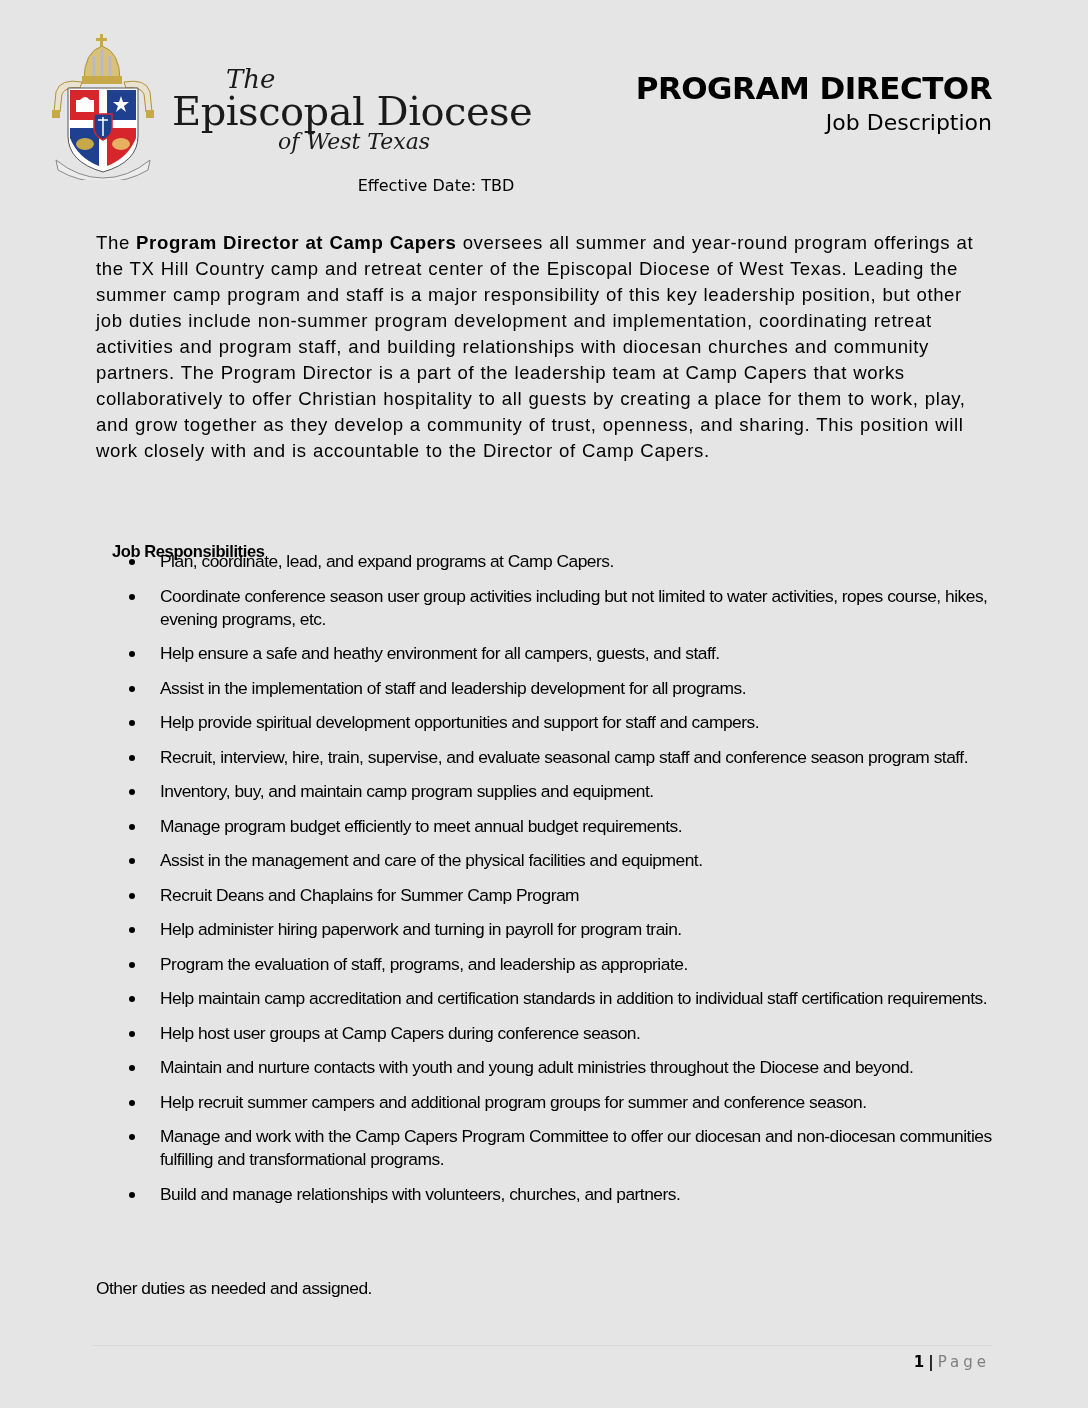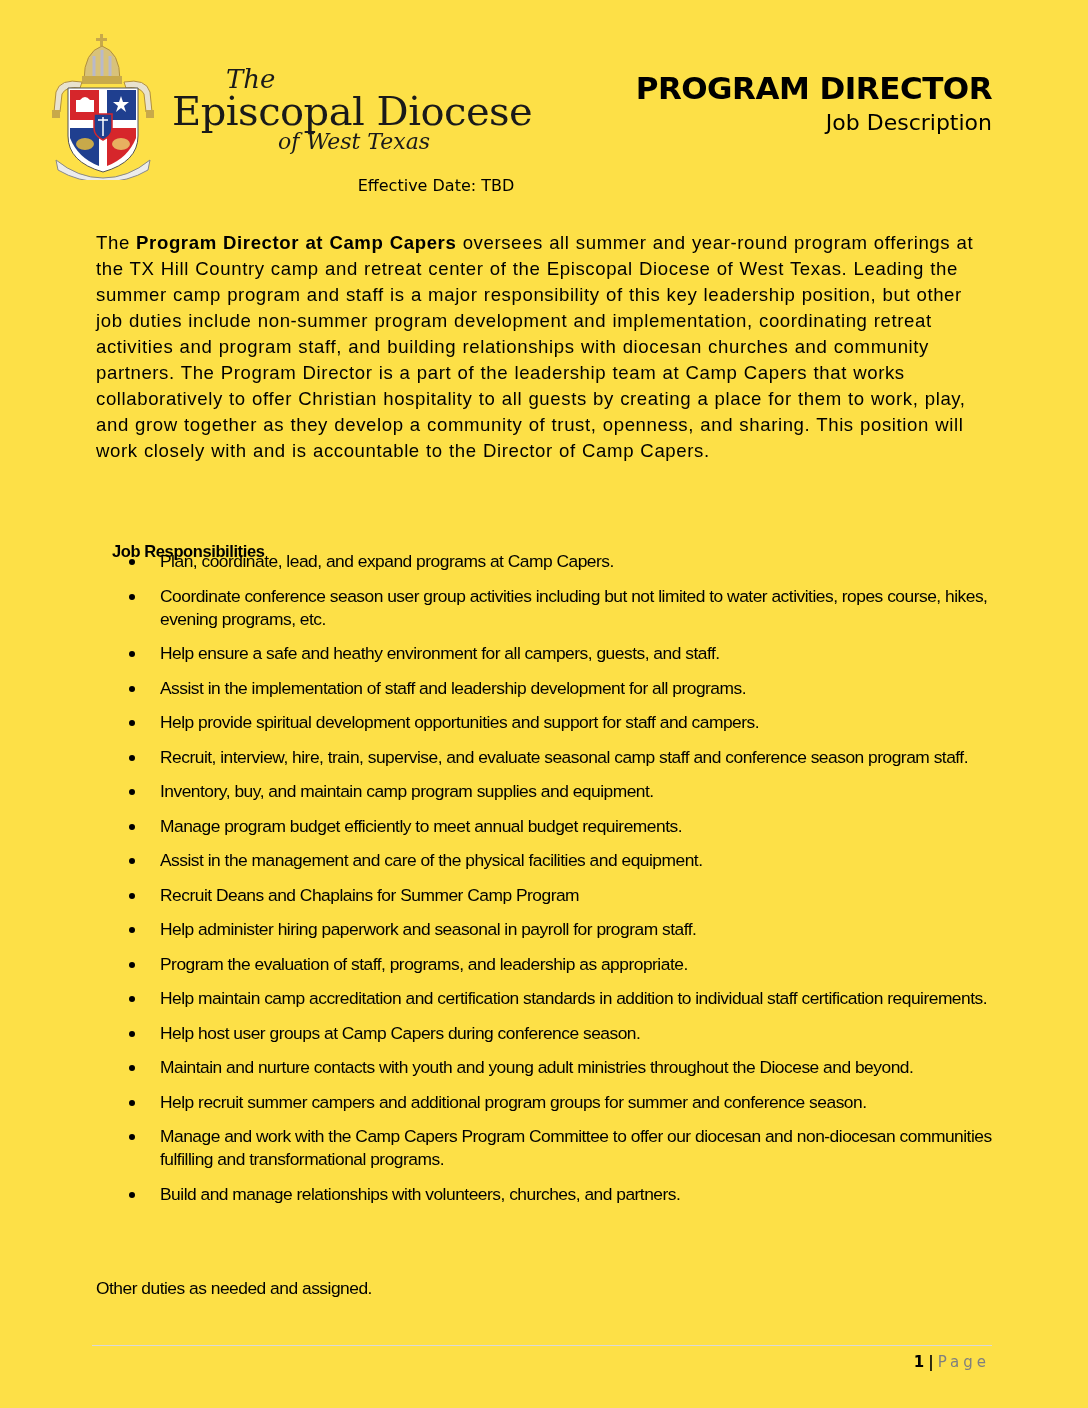--- a/index.html
+++ b/index.html
@@ -12,21 +12,21 @@
       height: 1408px;
       position: relative;
       overflow: hidden;
       color: #000;
     }
     .page {
       position: absolute;
       left: 0; top: 0;
       width: 1088px;
       height: 1408px;
-      background: #fde047;
+      background: #e5e5e5;
     }
     
     .logo {
       position: absolute;
       left: 48px;
       top: 32px;
       width: 410px;
       height: 148px;
     }
     .crest {
@@ -252,21 +252,21 @@
     <li class="resp-item"><span class="bullet"></span><span>Plan, coordinate, lead, and expand programs at Camp Capers.</span></li>
     <li class="resp-item"><span class="bullet"></span><span>Coordinate conference season user group activities including but not limited to water activities, ropes course, hikes, evening programs, etc.</span></li>
     <li class="resp-item"><span class="bullet"></span><span>Help ensure a safe and heathy environment for all campers, guests, and staff.</span></li>
     <li class="resp-item"><span class="bullet"></span><span>Assist in the implementation of staff and leadership development for all programs.</span></li>
     <li class="resp-item"><span class="bullet"></span><span>Help provide spiritual development opportunities and support for staff and campers.</span></li>
     <li class="resp-item"><span class="bullet"></span><span>Recruit, interview, hire, train, supervise, and evaluate seasonal camp staff and conference season program staff.</span></li>
     <li class="resp-item"><span class="bullet"></span><span>Inventory, buy, and maintain camp program supplies and equipment.</span></li>
     <li class="resp-item"><span class="bullet"></span><span>Manage program budget efficiently to meet annual budget requirements.</span></li>
     <li class="resp-item"><span class="bullet"></span><span>Assist in the management and care of the physical facilities and equipment.</span></li>
     <li class="resp-item"><span class="bullet"></span><span>Recruit Deans and Chaplains for Summer Camp Program</span></li>
-    <li class="resp-item"><span class="bullet"></span><span>Help administer hiring paperwork and seasonal in payroll for program staff.</span></li>
+    <li class="resp-item"><span class="bullet"></span><span>Help administer hiring paperwork and turning in payroll for program train.</span></li>
     <li class="resp-item"><span class="bullet"></span><span>Program the evaluation of staff, programs, and leadership as appropriate.</span></li>
     <li class="resp-item"><span class="bullet"></span><span>Help maintain camp accreditation and certification standards in addition to individual staff certification requirements.</span></li>
     <li class="resp-item"><span class="bullet"></span><span>Help host user groups at Camp Capers during conference season.</span></li>
     <li class="resp-item"><span class="bullet"></span><span>Maintain and nurture contacts with youth and young adult ministries throughout the Diocese and beyond.</span></li>
     <li class="resp-item"><span class="bullet"></span><span>Help recruit summer campers and additional program groups for summer and conference season.</span></li>
     <li class="resp-item"><span class="bullet"></span><span>Manage and work with the Camp Capers Program Committee to offer our diocesan and non-diocesan communities fulfilling and transformational programs.</span></li>
     <li class="resp-item"><span class="bullet"></span><span>Build and manage relationships with volunteers, churches, and partners.</span></li>
   </ul>
 
   <p class="other-duties">Other duties as needed and assigned.</p>

